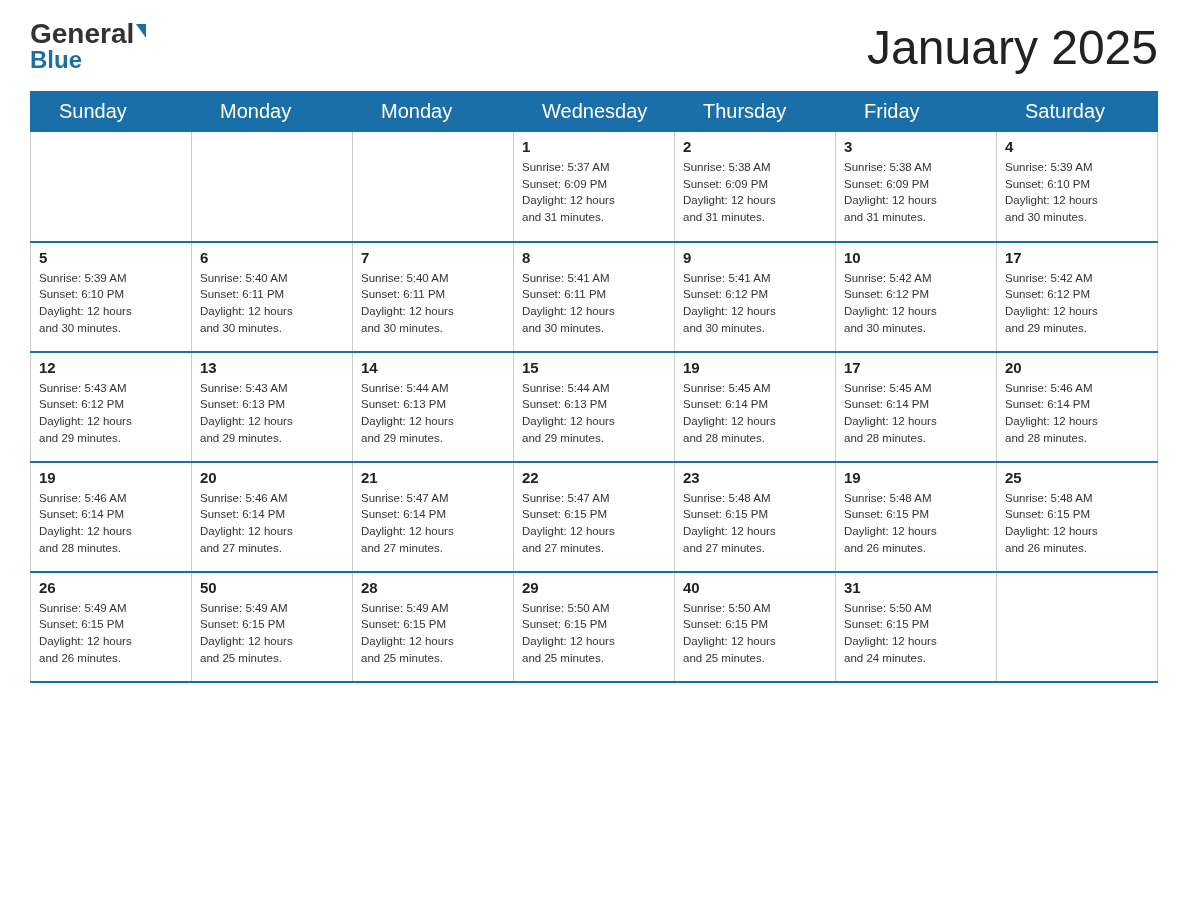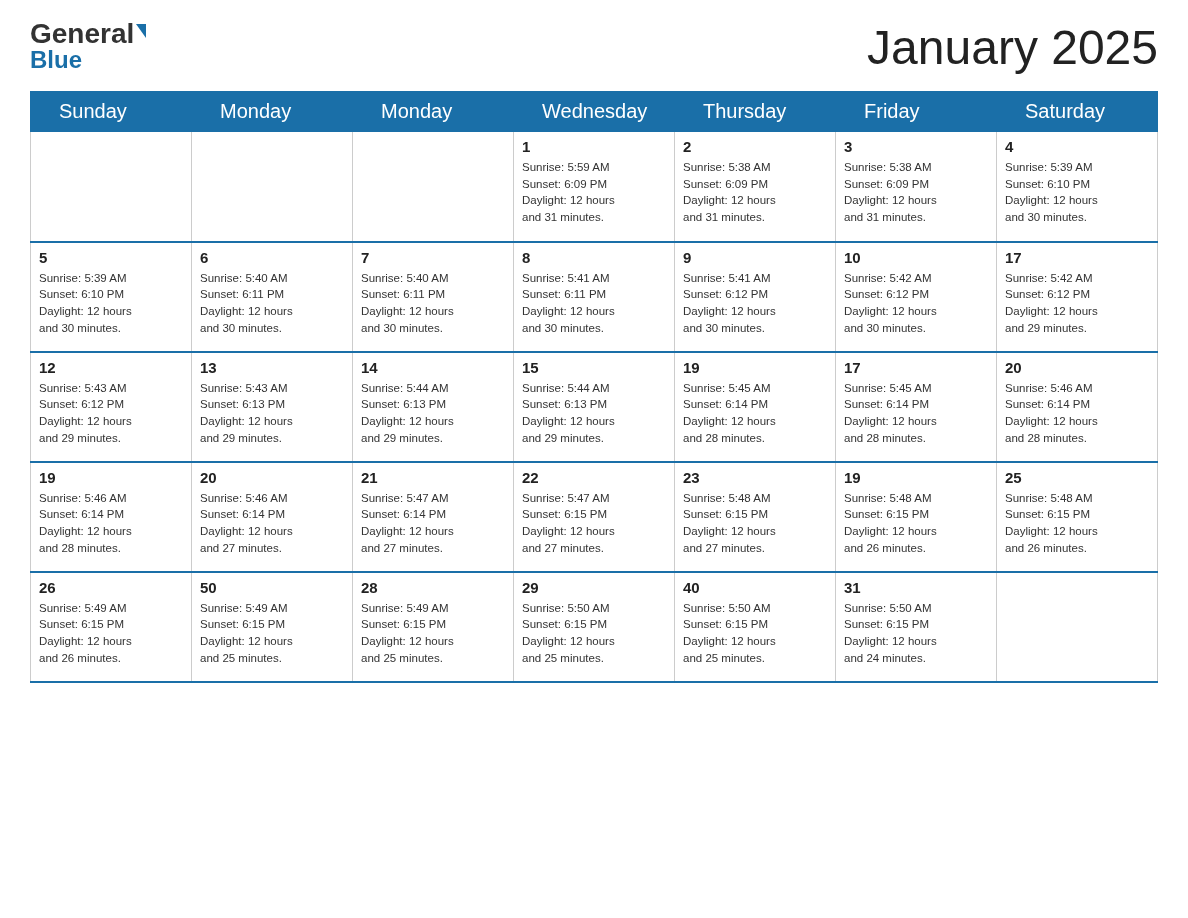--- a/index.html
+++ b/index.html
@@ -125,21 +125,21 @@
         <th>Saturday</th>
       </tr>
   </thead>
   <tbody id="calendar-body">
   <tr>
         <td class="empty-cell"></td>
         <td class="empty-cell"></td>
         <td class="empty-cell"></td>
         <td>
           <span class="day-number">1</span>
-          <div class="day-info" style="white-space: pre-line;">Sunrise: 5:59 AM
+          <div class="day-info" style="white-space: pre-line;">Sunrise: 5:37 AM
 Sunset: 6:09 PM
 Daylight: 12 hours
 and 31 minutes.</div>
         </td>
         <td>
           <span class="day-number">2</span>
           <div class="day-info" style="white-space: pre-line;">Sunrise: 5:38 AM
 Sunset: 6:09 PM
 Daylight: 12 hours
 and 31 minutes.</div>

